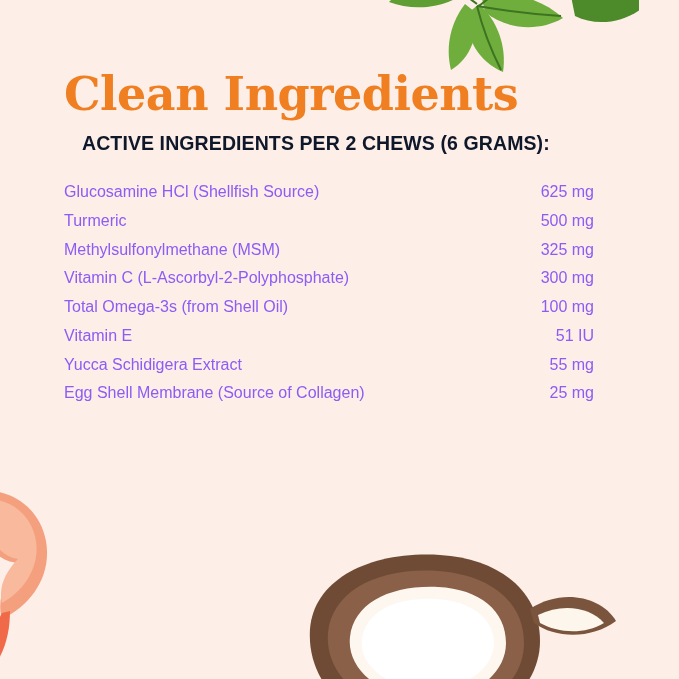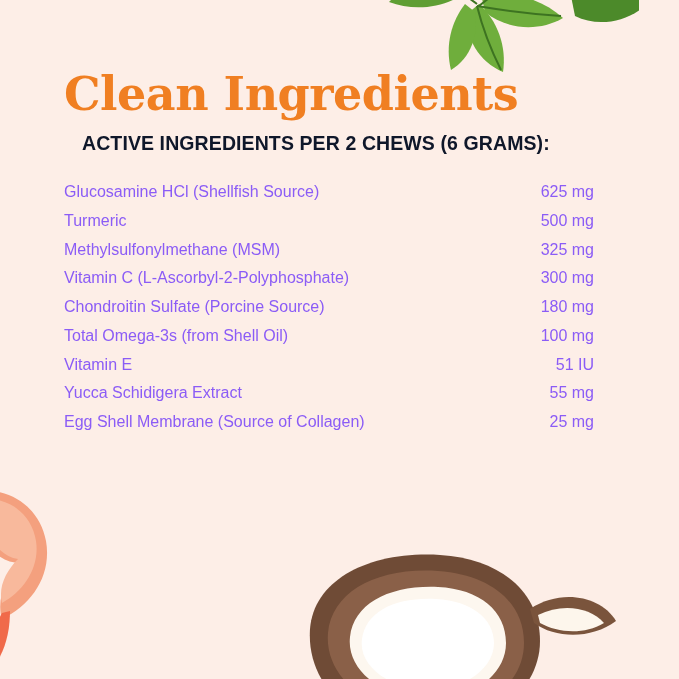--- a/index.html
+++ b/index.html
@@ -147,24 +147,20 @@
           <td class="name">Turmeric</td>
           <td class="amount">500 mg</td>
         </tr>
         <tr>
           <td class="name">Methylsulfonylmethane (MSM)</td>
           <td class="amount">325 mg</td>
         </tr>
         <tr>
           <td class="name">Vitamin C (L-Ascorbyl-2-Polyphosphate)</td>
           <td class="amount">300 mg</td>
-        </tr>
-        <tr>
-          <td class="name">Chondroitin Sulfate (Porcine Source)</td>
-          <td class="amount">180 mg</td>
         </tr>
         <tr>
           <td class="name">Total Omega-3s (from Shell Oil)</td>
           <td class="amount">100 mg</td>
         </tr>
         <tr>
           <td class="name">Vitamin E</td>
           <td class="amount">51 IU</td>
         </tr>
         <tr>

